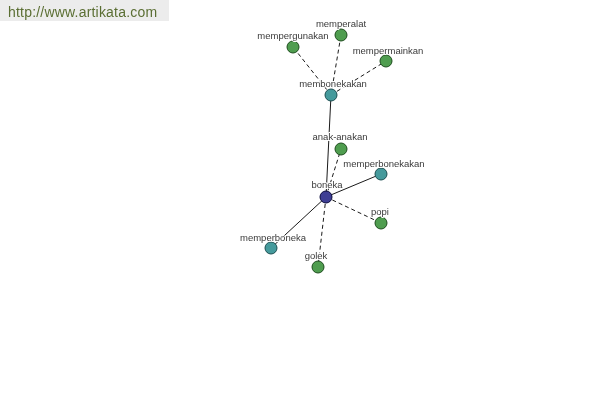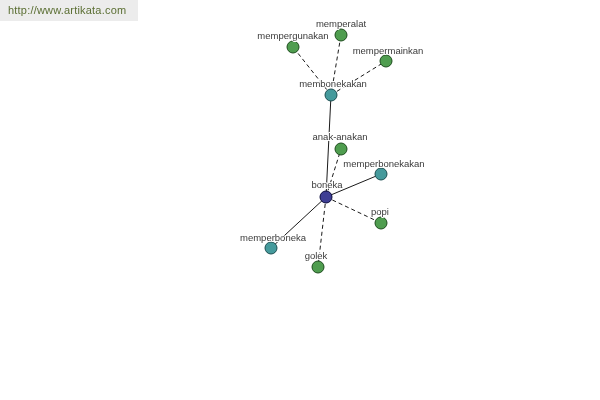--- a/index.html
+++ b/index.html
@@ -9,21 +9,21 @@
     font-family: "Liberation Sans", sans-serif;
   }
   body { position: relative; background: #ffffff; }
 
   .url-bar {
     position: absolute;
     top: 0; left: 0;
     height: 21px;
     min-width: 133px;
     padding: 4px 12px 0 8px;
-    font-size: 11px;
+    font-size: 14px;
     letter-spacing: 0.2px;
     cursor: pointer;
   }
 
   svg.graph-canvas {
     position: absolute;
     top: 0; left: 0;
   }
 
   .edge { stroke-width: 1; fill: none; }

